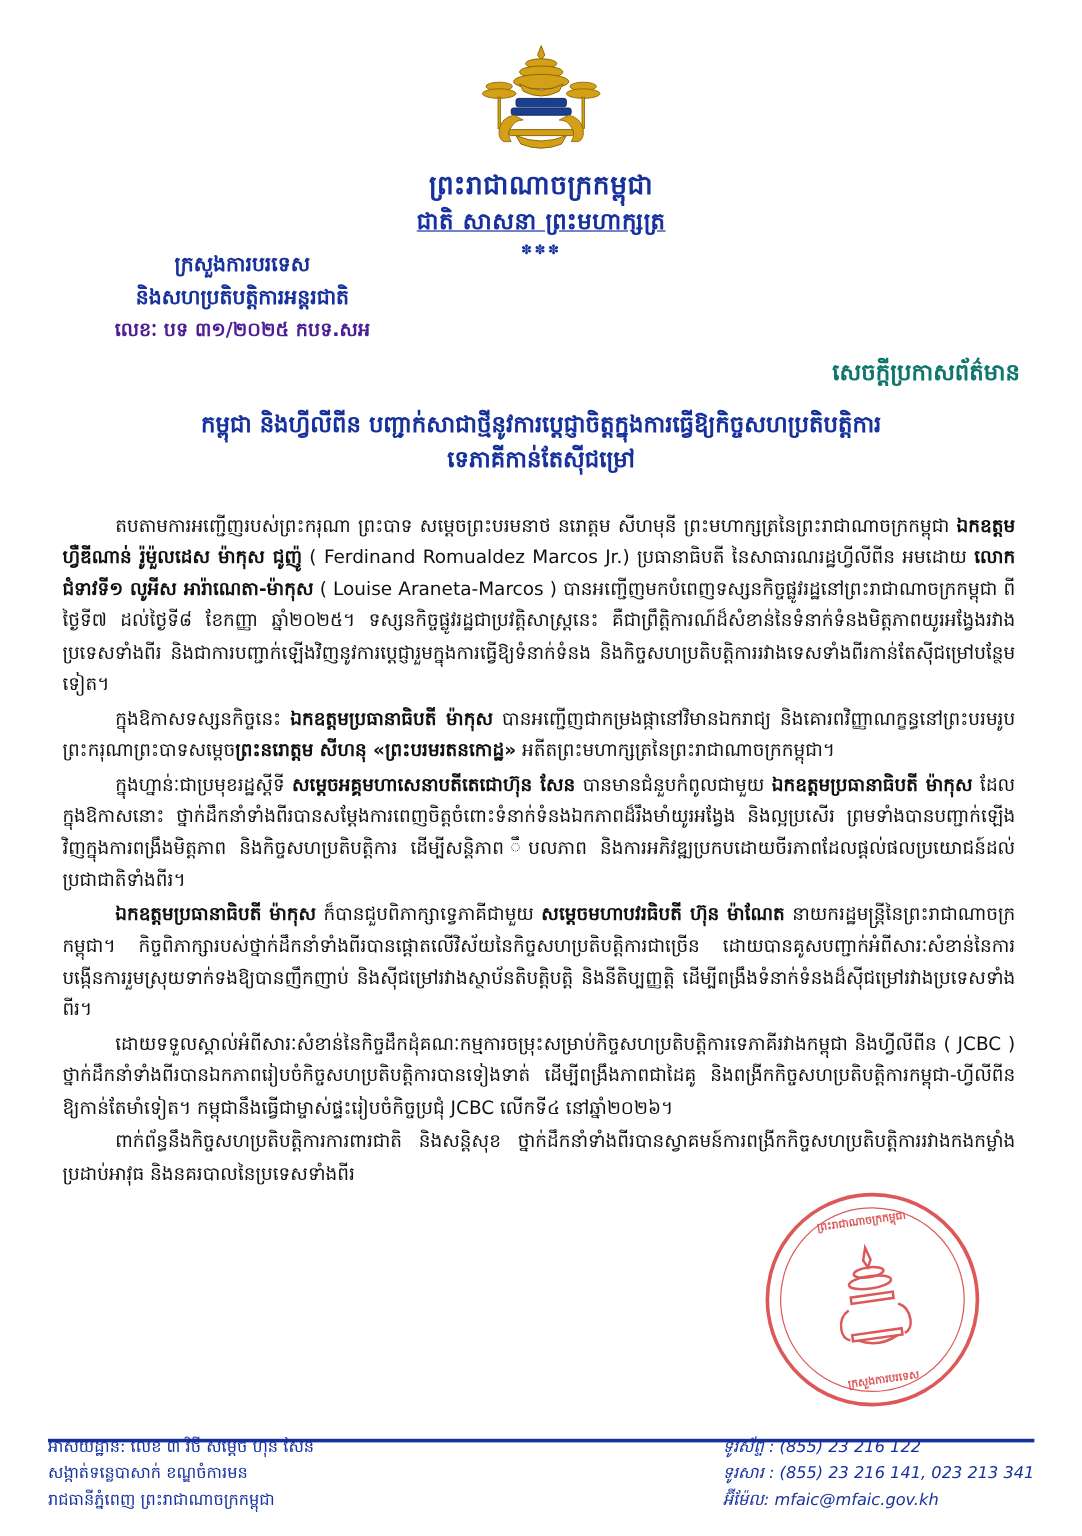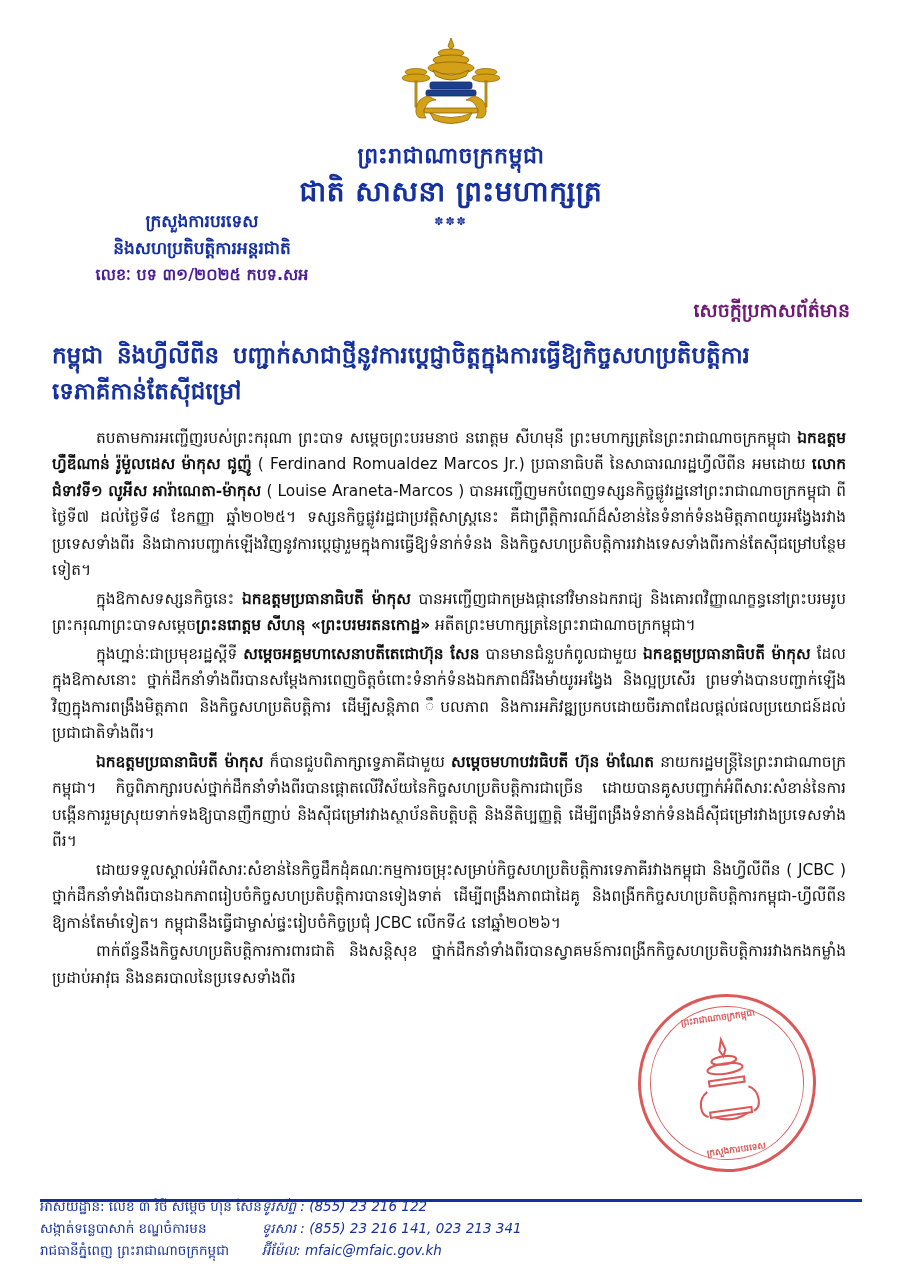--- a/index.html
+++ b/index.html
@@ -38,21 +38,21 @@
 
   
   .kingdom {
     text-align: center;
     color: #16319e;
     font-weight: bold;
     line-height: 1.45;
     margin-top: 10px;
   }
   .kingdom .l1 { font-size: 22px; letter-spacing: .5px; }
-  .kingdom .l2 { font-size: 28px; letter-spacing: .5px; }
+  .kingdom .l2 { font-size: 19px; letter-spacing: .5px; text-decoration: underline; }
   .kingdom .dingbat {
     color: #16319e;
     font-size: 11px;
     letter-spacing: 2px;
     margin-top: 2px;
   }
 
   
   .ministry {
     position: absolute;
@@ -69,36 +69,36 @@
     color: #4c1d95;
     font-weight: bold;
     font-size: 16px;
   }
 
   
   .release-label {
     position: absolute;
     right: 52px;
     top: 298px;
-    color: #701a75;
+    color: #0f766e;
     font-weight: bold;
     font-size: 19px;
   }
 
   
   .title {
     position: absolute;
     left: 52px;
     right: 52px;
     top: 340px;
-    color: #16319e;
-    font-weight: bold;
-    font-size: 23px;
+    text-align: center;
+    color: #16319e;
+    font-weight: bold;
+    font-size: 19px;
     line-height: 1.55;
-    font-family: Liberation Mono, monospace;
   }
 
   
   .body-text {
     position: absolute;
     left: 52px;
     right: 52px;
     top: 425px;
     font-size: 15.4px;
     line-height: 1.72;
@@ -157,21 +157,21 @@
     left: 40px; right: 40px;
     bottom: 78px;
     height: 3px;
     background: #16319e;
   }
   .footer {
     position: absolute;
     left: 40px; right: 40px;
     bottom: 18px;
     display: flex;
-    justify-content: flex-start;
+    justify-content: space-between;
     color: #16319e;
     font-size: 13.5px;
     line-height: 1.62;
   }
   .footer .left { text-align: left; }
   .footer .right { text-align: left; font-style: italic; }
   .footer a, .footer .mail { color: #16319e; text-decoration: none; }
 </style>
 </head>
 <body>

